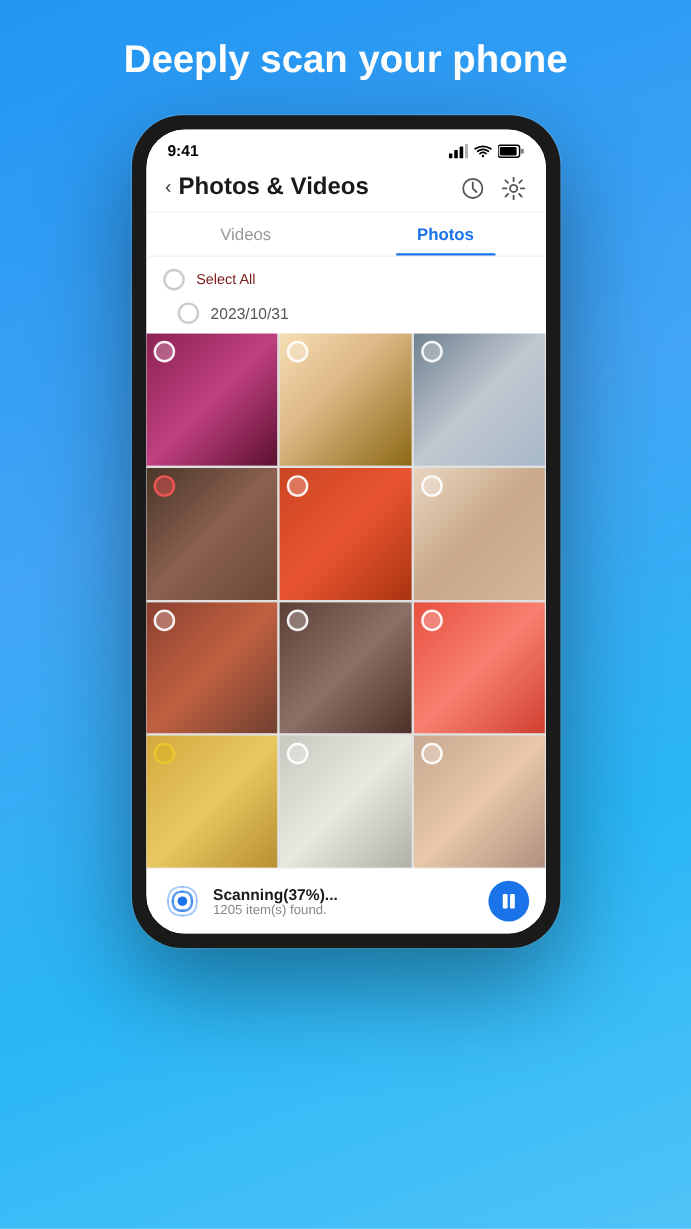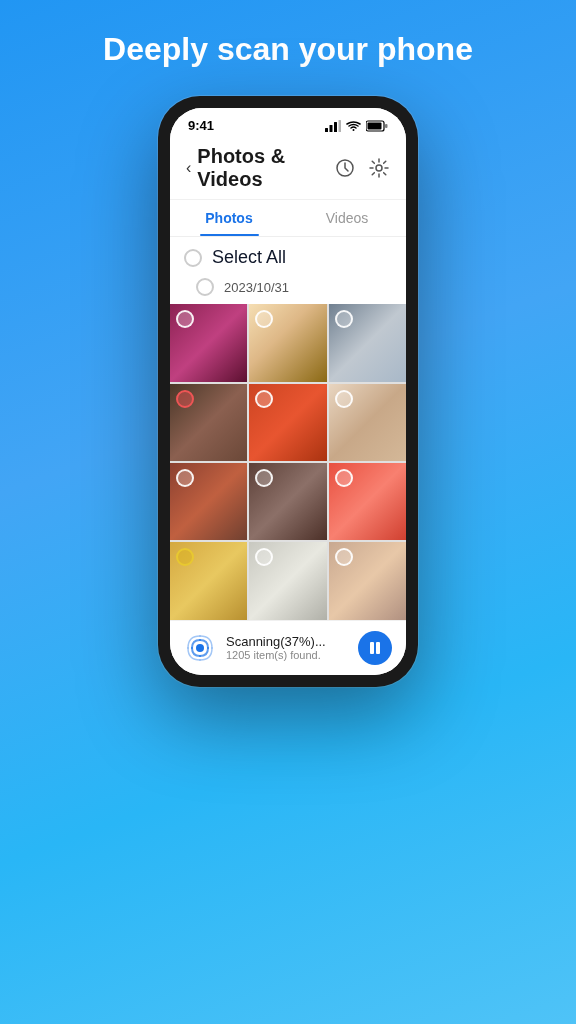--- a/index.html
+++ b/index.html
@@ -20,21 +20,21 @@
       color: #fff;
       font-size: 32px;
       font-weight: 800;
       text-align: center;
       margin-top: 30px;
       margin-bottom: 28px;
       line-height: 1.2;
     }
 
     .phone-wrapper {
-      width: 260px;
+      width: 357px;
       background: #1a1a1a;
       border-radius: 42px;
       padding: 12px;
       box-shadow: 0 30px 80px rgba(0,0,0,0.4), 0 0 0 1px rgba(255,255,255,0.15);
       position: relative;
     }
 
     .phone-inner {
       background: #fff;
       border-radius: 32px;
@@ -152,22 +152,22 @@
     .radio-circle {
       width: 18px;
       height: 18px;
       border-radius: 50%;
       border: 2px solid #ccc;
       background: #fff;
       flex-shrink: 0;
     }
 
     .select-all-label {
-      font-size: 18px;
-      color: #0f172a;
+      font-size: 12px;
+      color: #7f1d1d;
       font-weight: 500;
       text-align: center;
     }
 
     
     .date-row {
       display: flex;
       align-items: center;
       padding: 4px 26px 8px;
       background: #fff;
@@ -229,21 +229,21 @@
       justify-content: center;
     }
 
     .scan-info {
       display: flex;
       flex-direction: column;
     }
 
     .scan-title {
       font-size: 13px;
-      font-weight: 400;
+      font-weight: 700;
       color: #1a1a1a;
     }
 
     .scan-sub {
       font-size: 11px;
       color: #888;
     }
 
     .pause-btn {
       width: 34px;
@@ -321,25 +321,25 @@
         <div class="nav-icon">
           <svg width="20" height="20" viewBox="0 0 20 20" fill="none">
             <circle cx="10" cy="10" r="3" stroke="#555" stroke-width="1.5"></circle>
             <path d="M10 1 L10 4 M10 16 L10 19 M1 10 L4 10 M16 10 L19 10 M3.22 3.22 L5.34 5.34 M14.66 14.66 L16.78 16.78 M16.78 3.22 L14.66 5.34 M5.34 14.66 L3.22 16.78" stroke="#555" stroke-width="1.5" stroke-linecap="round"></path>
           </svg>
         </div>
       </div>
     </div>
 
     <div class="tabs">
+      <div class="tab">
+        <span>Videos</span>
+      </div>
       <div class="tab active">
         <span>Photos</span>
-      </div>
-      <div class="tab">
-        <span>Videos</span>
       </div>
     </div>
 
     <div class="select-all-row">
       <div class="radio-circle"></div>
       <span class="select-all-label">Select All</span>
     </div>
 
     <div class="date-row">
       <div class="radio-circle"></div>

